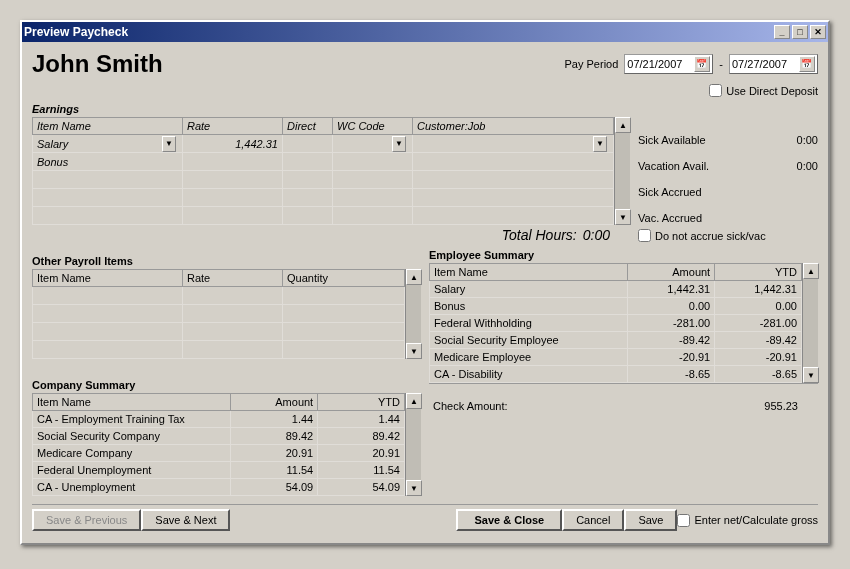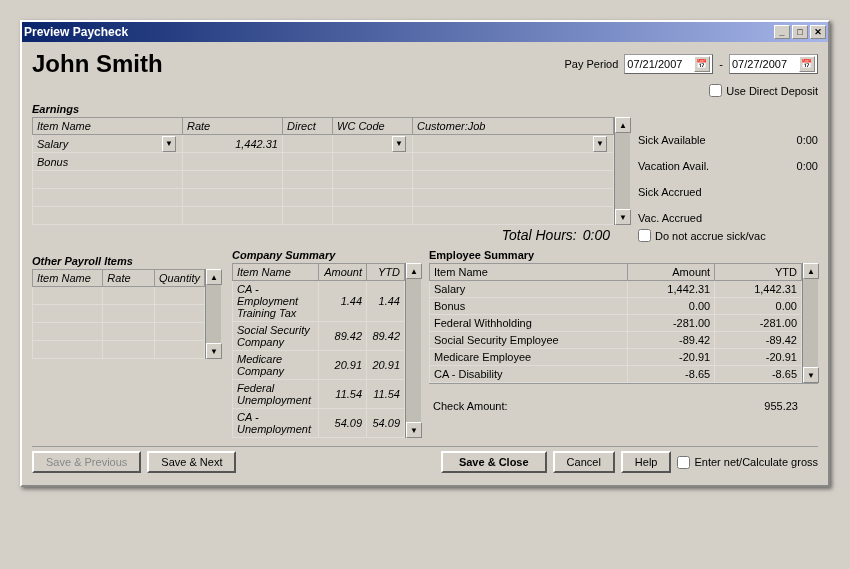--- a/index.html
+++ b/index.html
@@ -212,21 +212,20 @@
     
     .summary-table td.right { text-align: right; }
     
     .other-payroll-section {
       margin-top: 6px;
     }
     
     .footer-buttons {
       display: flex;
       align-items: center;
-      gap: 6px;
       margin-top: 8px;
       padding: 4px 0;
       border-top: 1px solid #999;
     }
     
     .win-btn {
       background: #d4d0c8;
       border: 2px solid;
       border-top-color: #fff;
       border-left-color: #fff;
@@ -459,21 +458,21 @@
           <div class="do-not-accrue">
             <input type="checkbox" style="">
             <label>Do not accrue sick/vac</label>
           </div>
         </div>
       </div>
     </div>
 
     <div class="bottom-panels">
 
-      <div style="flex:1; display:flex; gap:11px;font-style:italic;">
+      <div style="flex:1; display:flex; flex-direction:column; gap:20px;">
 
         <div class="other-payroll-section">
           <div class="section-label">Other Payroll Items</div>
           <div class="table-with-scroll">
             <table class="data-table">
               <thead>
                 <tr>
                   <th style="width:150px">Item Name</th>
                   <th style="width:100px">Rate</th>
                   <th>Quantity</th>
@@ -616,21 +615,21 @@
       </div>
 
     </div>
 
     <div class="footer-buttons">
       <button class="win-btn" disabled="">Save &amp; Previous</button>
       <button class="win-btn">Save &amp; Next</button>
       <div class="spacer"></div>
       <button class="win-btn-primary">Save &amp; Close</button>
       <button class="win-btn">Cancel</button>
-      <button class="win-btn">Help</button>
+      <button class="win-btn">Save</button>
       <div class="enter-net-row">
         <input type="checkbox" style="">
         <label>Enter net/Calculate gross</label>
       </div>
     </div>
 
   </div>
 </div>
 
 </body></html>

